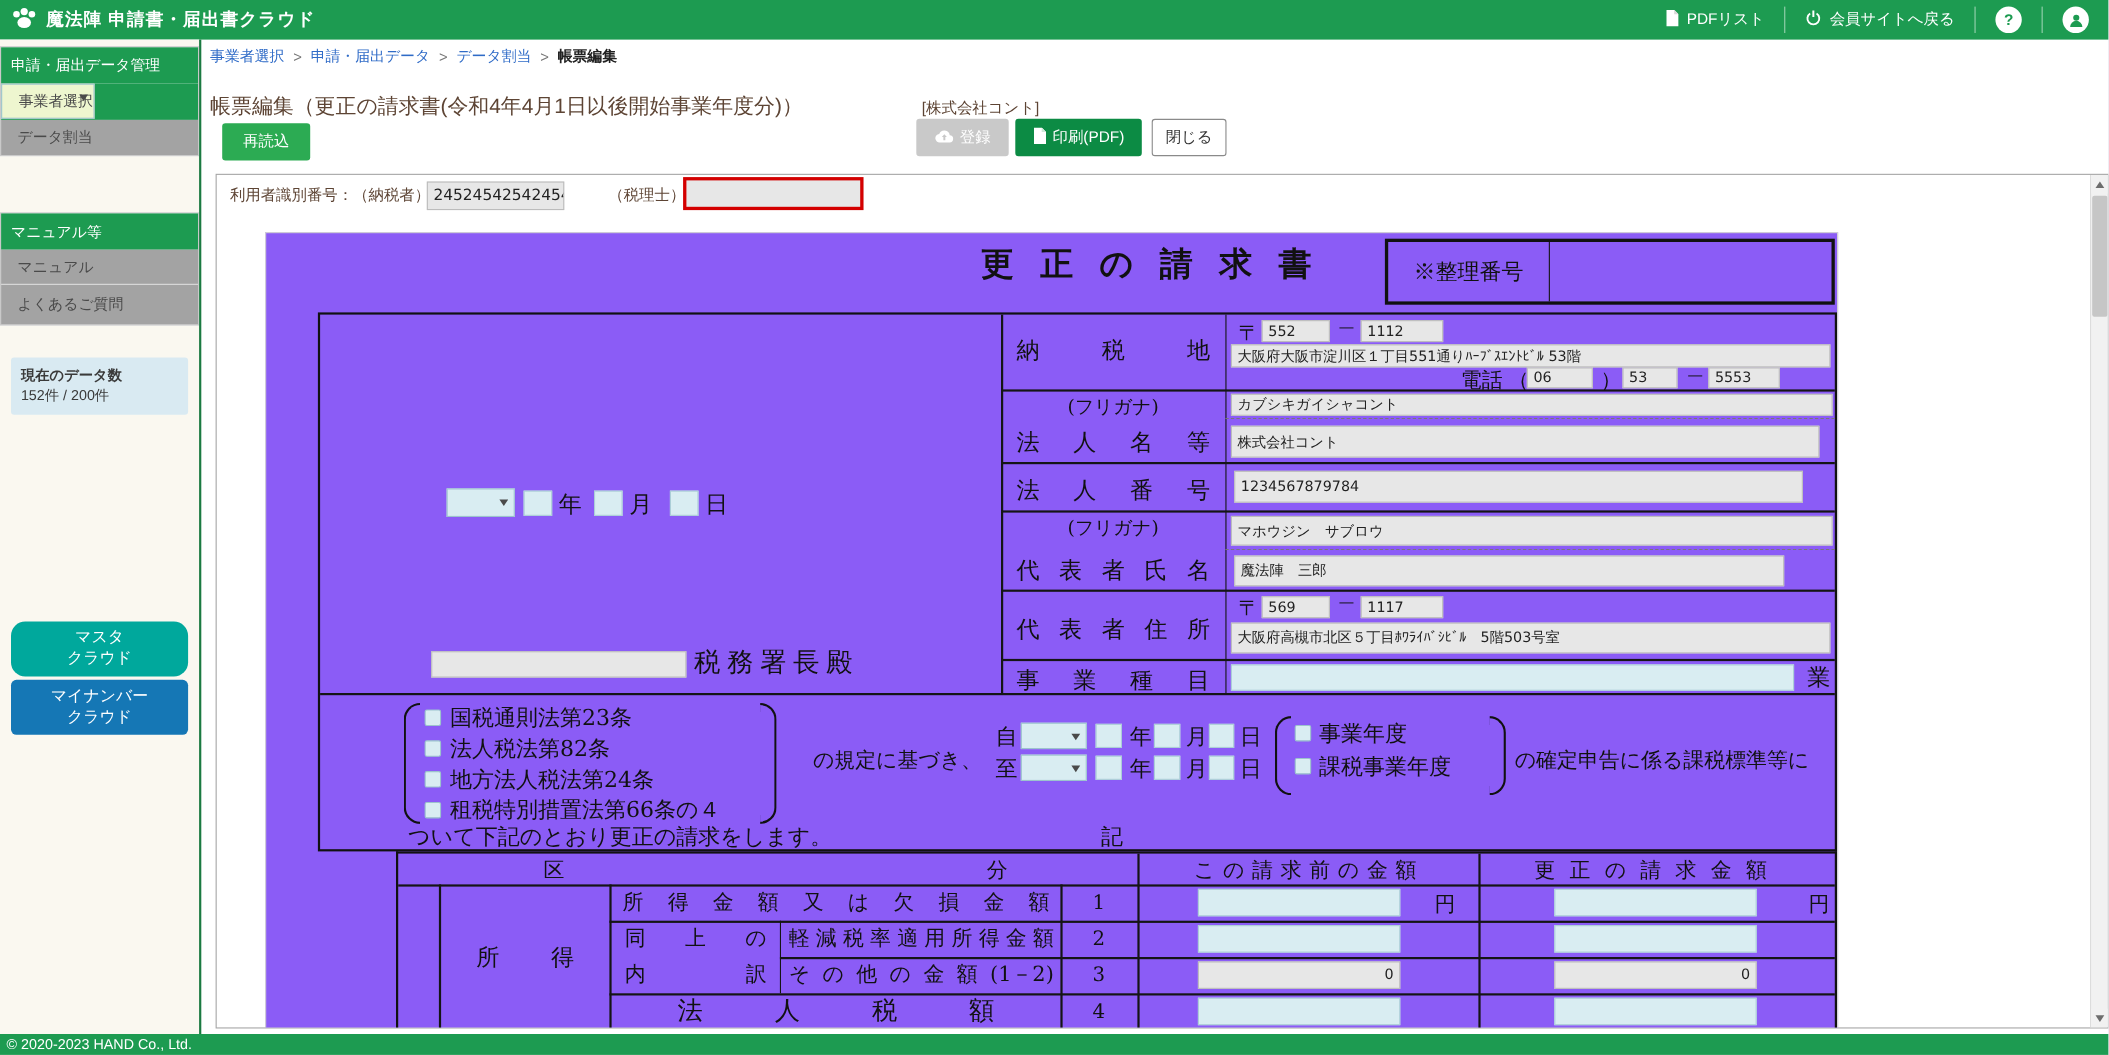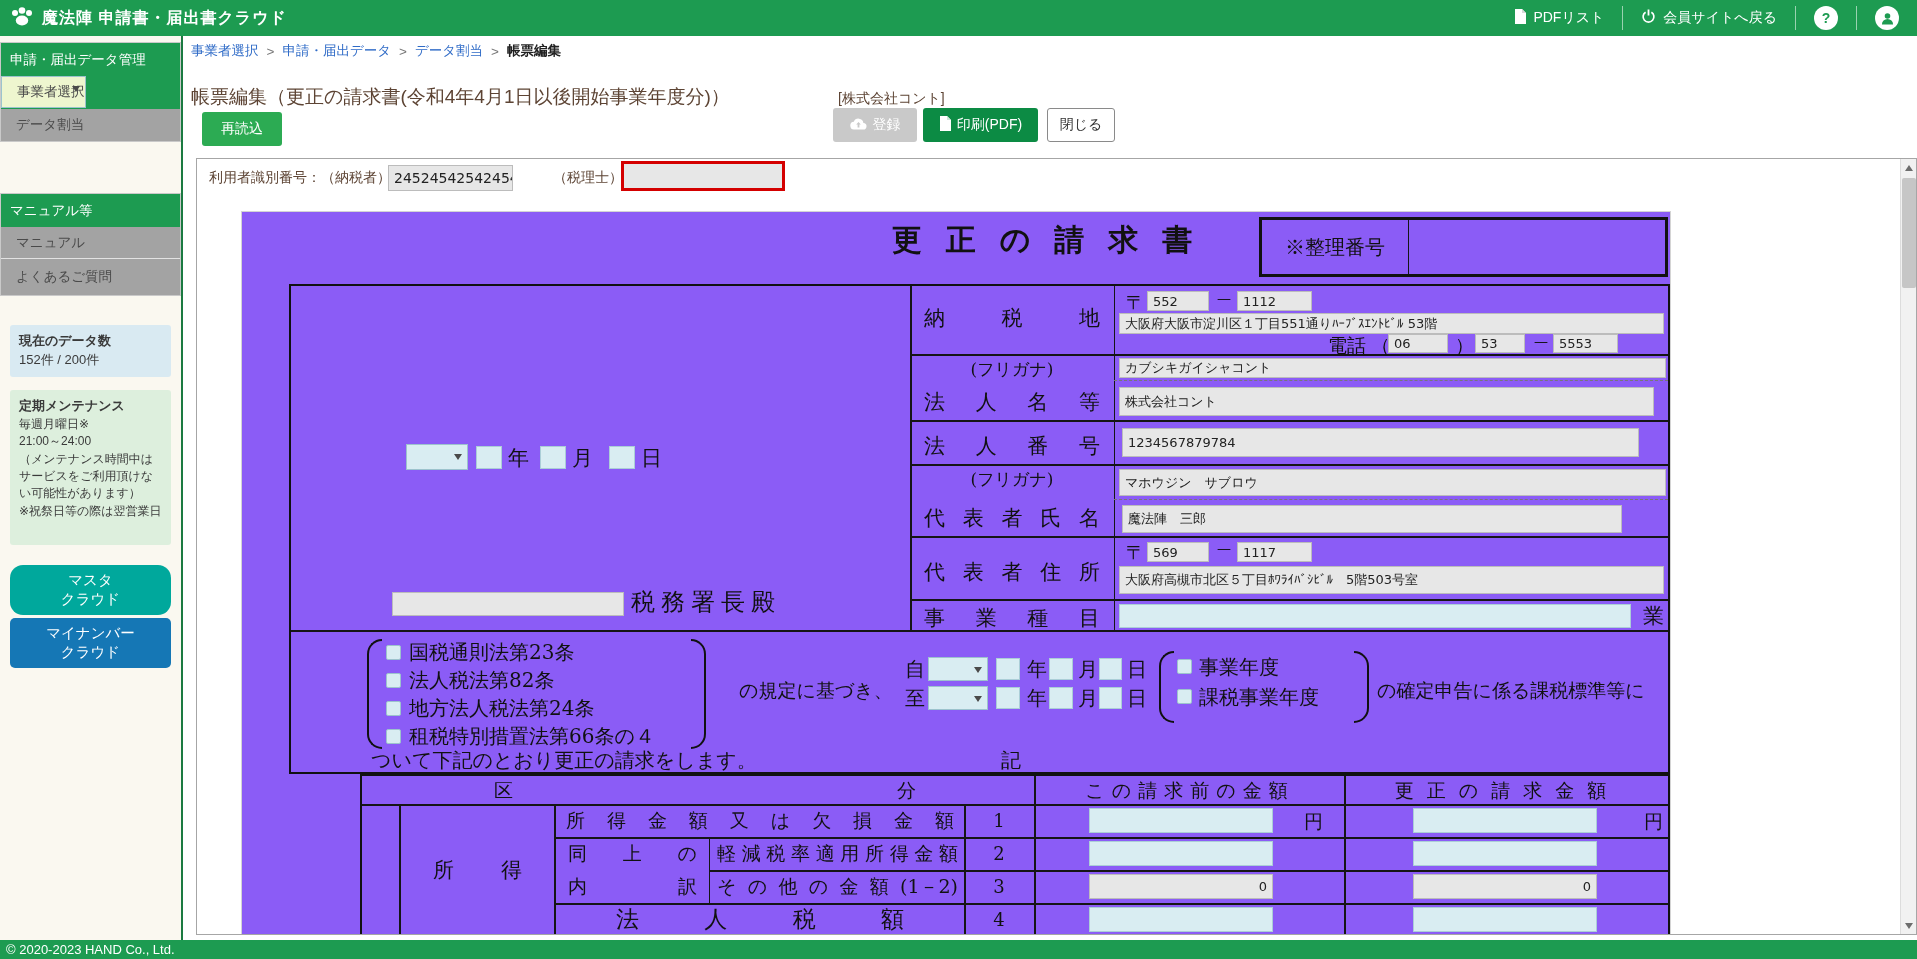--- a/index.html
+++ b/index.html
@@ -140,27 +140,20 @@
     </div>
     <div class="nav-group" style="top:157px;">
       <div class="nav-head">マニュアル等</div>
       <div class="nav-item">マニュアル</div>
       <div class="nav-item" style="height:36px;">よくあるご質問</div>
     </div>
     <div class="info-box box-blue" style="top:289px;">
       <div class="ttl">現在のデータ数</div>
       <div>152件 / 200件</div>
     </div>
-    <div class="info-box box-green" style="top:354px; height:155px;">
-      <div class="ttl">定期メンテナンス</div>
-      <div>毎週月曜日※</div>
-      <div>21:00～24:00</div>
-      <div>（メンテナンス時間中はサービスをご利用頂けない可能性があります）</div>
-      <div>※祝祭日等の際は翌営業日</div>
-    </div>
     <div class="cloud-btn btn-teal" style="top:529px;border-radius:13px;">
       <span>マスタ</span>
       <span>クラウド</span>
     </div>
     <div class="cloud-btn btn-blue" style="top:582px;">
       <span>マイナンバー</span>
       <span>クラウド</span>
     </div>
   </div>
 

